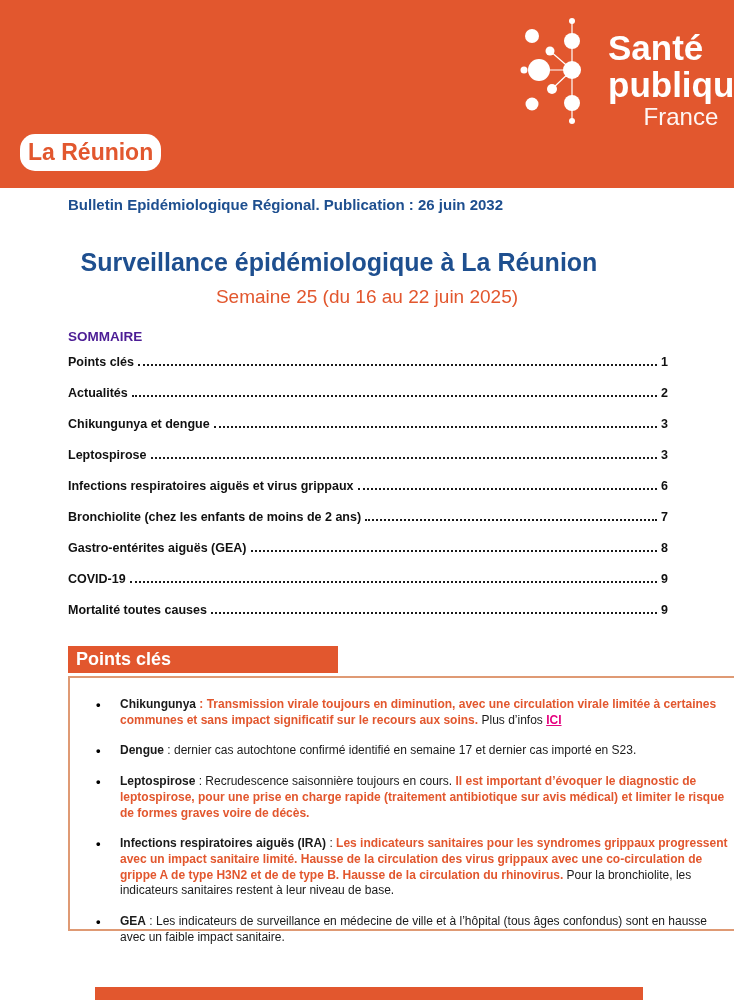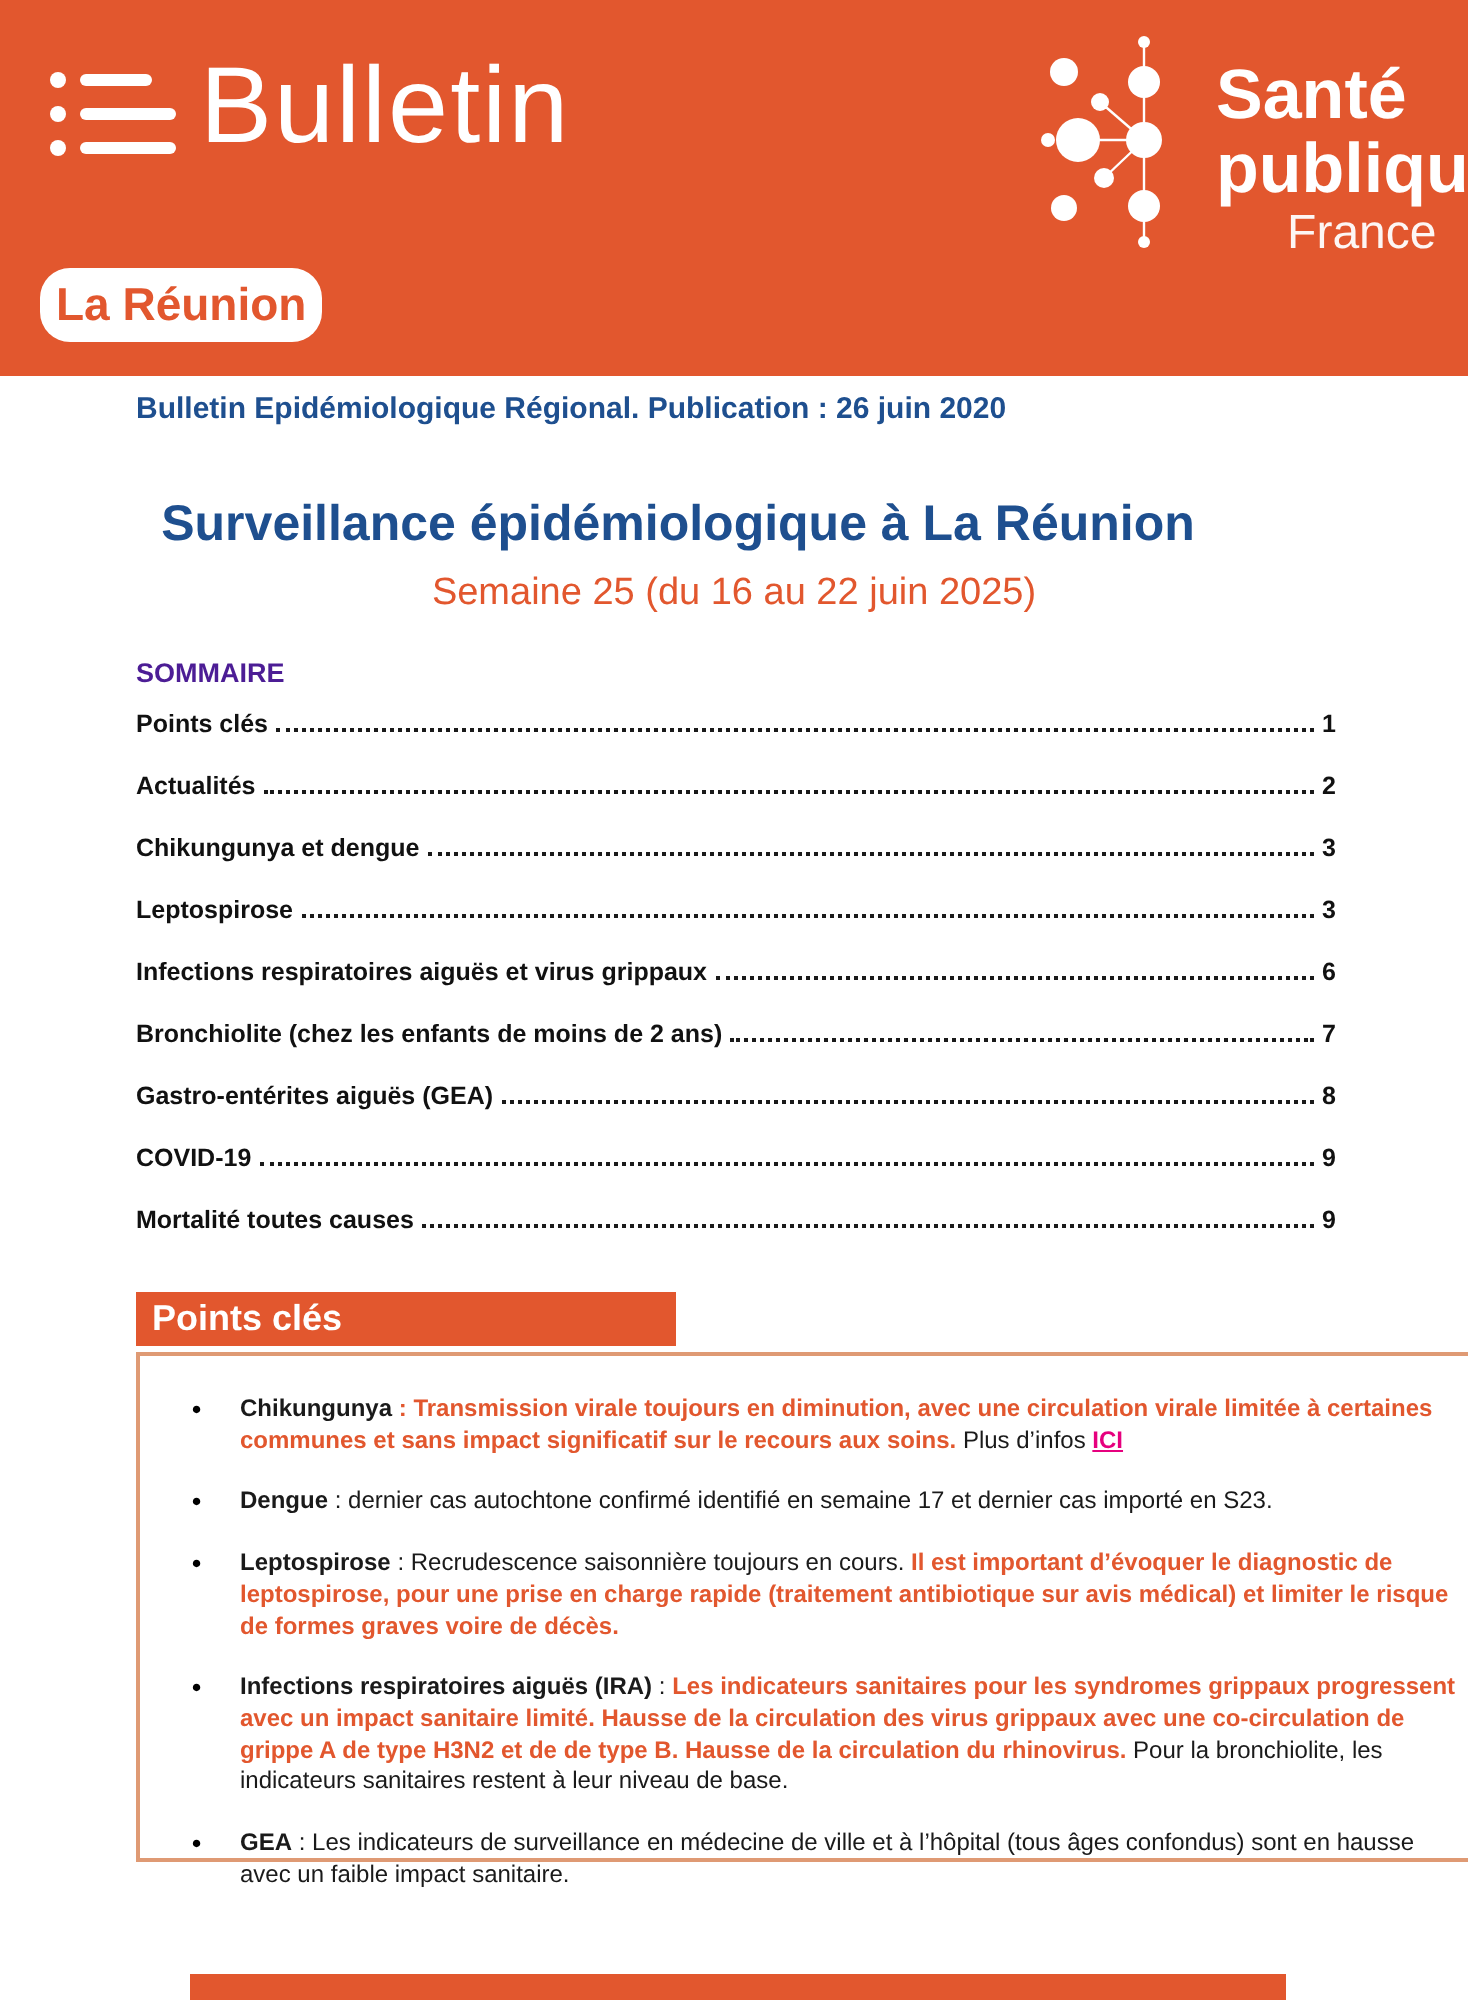--- a/index.html
+++ b/index.html
@@ -62,37 +62,20 @@
   .seg-plain{font-weight:normal;color:var(--text-black);}
   .seg-orange{font-weight:bold;color:var(--orange);}
   .seg-link{font-weight:bold;color:var(--link-pink);text-decoration:underline;cursor:pointer;}
   
   .footer-cut-bar{position:absolute;left:95px;bottom:0;width:548px;height:13px;background:var(--orange);}
 </style>
 </head>
 <body>
 
 <div class="header">
-  <div class="brand">
-    <div class="brand-icon">
-      <div class="row">
-          <span class="dot"></span>
-          <span class="bar b1"></span>
-        </div>
-      <div class="row">
-          <span class="dot"></span>
-          <span class="bar b2"></span>
-        </div>
-      <div class="row">
-          <span class="dot"></span>
-          <span class="bar b3"></span>
-        </div>
-    </div>
-    <div class="brand-text">Bulletin</div>
-  </div>
 
   <div class="agency">
     <svg width="80" height="114" viewBox="0 0 80 114">
       <g stroke="#ffffff" stroke-width="1.2" fill="none">
         <line x1="54" y1="7" x2="54" y2="107"></line>
         <line x1="21" y1="56" x2="54" y2="56"></line>
         <line x1="54" y1="56" x2="32" y2="37"></line>
         <line x1="54" y1="56" x2="34" y2="75"></line>
       </g>
       <g fill="#ffffff">
@@ -112,21 +95,21 @@
     <div class="agency-text">
       <div class="l1">Santé</div>
       <div class="l2">publique</div>
       <div class="l3">France</div>
     </div>
   </div>
 
   <div class="region-badge">La Réunion</div>
 </div>
 
-<div class="meta-line">Bulletin Epidémiologique Régional. Publication : 26 juin 2020</div>
+<div class="meta-line">Bulletin Epidémiologique Régional. Publication : 26 juin 2032</div>
 <div class="doc-title">Surveillance épidémiologique à La Réunion</div>
 <div class="doc-subtitle">Semaine 25 (du 16 au 22 juin 2025)</div>
 
 <div class="sommaire-heading">SOMMAIRE</div>
 <div class="toc">
     <div class="toc-row">
       <span class="toc-label">Points clés</span>
       <span class="toc-dots"></span>
       <span class="toc-page">1</span>
     </div>

